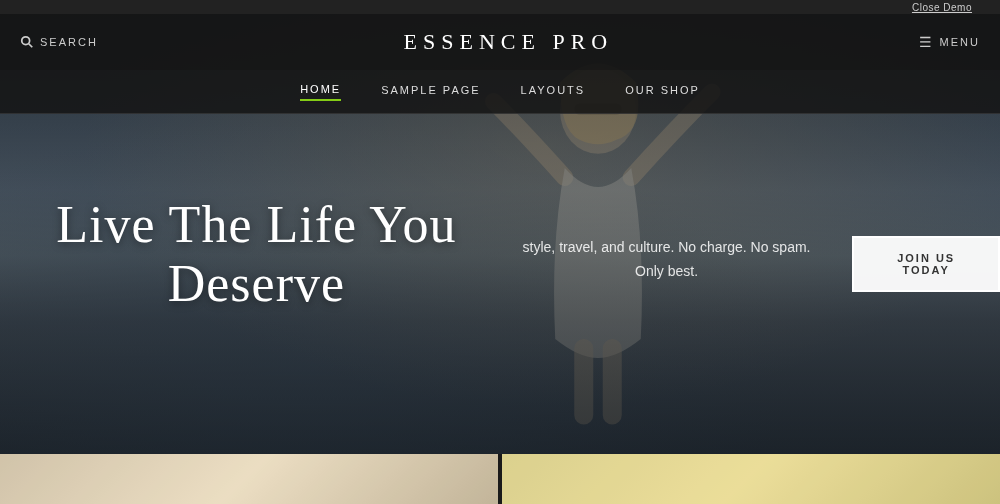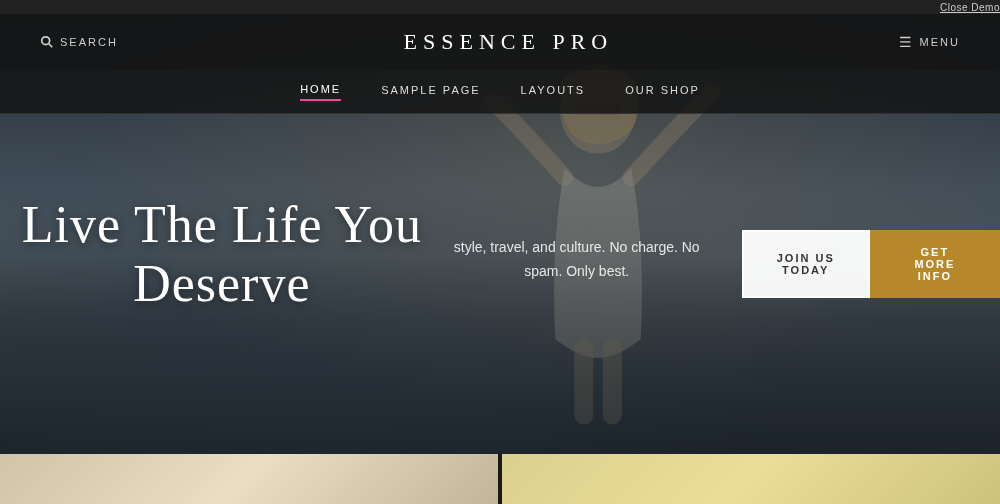--- a/index.html
+++ b/index.html
@@ -16,21 +16,21 @@
     .top-bar {
       position: absolute;
       top: 0;
       left: 0;
       right: 0;
       height: 14px;
       background: #222;
       display: flex;
       align-items: center;
       justify-content: flex-end;
-      padding: 0 0;
+      padding: 0 28px;
       z-index: 100;
     }
 
     .close-demo {
       color: #ccc;
       font-size: 10px;
       font-family: Arial, sans-serif;
       letter-spacing: 0.5px;
       cursor: pointer;
       text-decoration: underline;
@@ -40,21 +40,21 @@
     .header {
       position: absolute;
       top: 14px;
       left: 0;
       right: 0;
       height: 56px;
       background: rgba(20, 20, 20, 0.92);
       display: flex;
       align-items: center;
       justify-content: space-between;
-      padding: 0 40px;
+      padding: 0 20px;
       z-index: 90;
     }
 
     .search-btn {
       display: flex;
       align-items: center;
       gap: 6px;
       color: #ccc;
       font-family: Arial, sans-serif;
       font-size: 11px;
@@ -119,21 +119,21 @@
       font-size: 11px;
       letter-spacing: 2px;
       text-transform: uppercase;
       cursor: pointer;
       padding-bottom: 4px;
       text-decoration: none;
     }
 
     .nav-item.active {
       color: #fff;
-      border-bottom: 2px solid #ec4899;
+      border-bottom: 2px solid #84cc16;
       text-align: center;
     }
 
     
     .hero {
       position: absolute;
       top: 14px;
       left: 0;
       right: 0;
       height: 440px;
@@ -328,21 +328,20 @@
   <div class="hero-bg"></div>
 
   <div class="hero-content">
     <h1 class="hero-title">Live The Life You Deserve</h1>
     <p class="hero-subtitle">
       <br>
       <span>style, travel, and culture. No charge. No spam. Only best.</span>
     </p>
     <div class="hero-buttons">
       <button class="btn-join">JOIN US TODAY</button>
-      <button class="btn-more">GET MORE INFO</button>
     </div>
   </div>
 </div>
 
 <div class="bottom-cards">
   <div class="card">
     <div class="card-inner"></div>
   </div>
   <div class="card">
     <div class="card-inner"></div>

